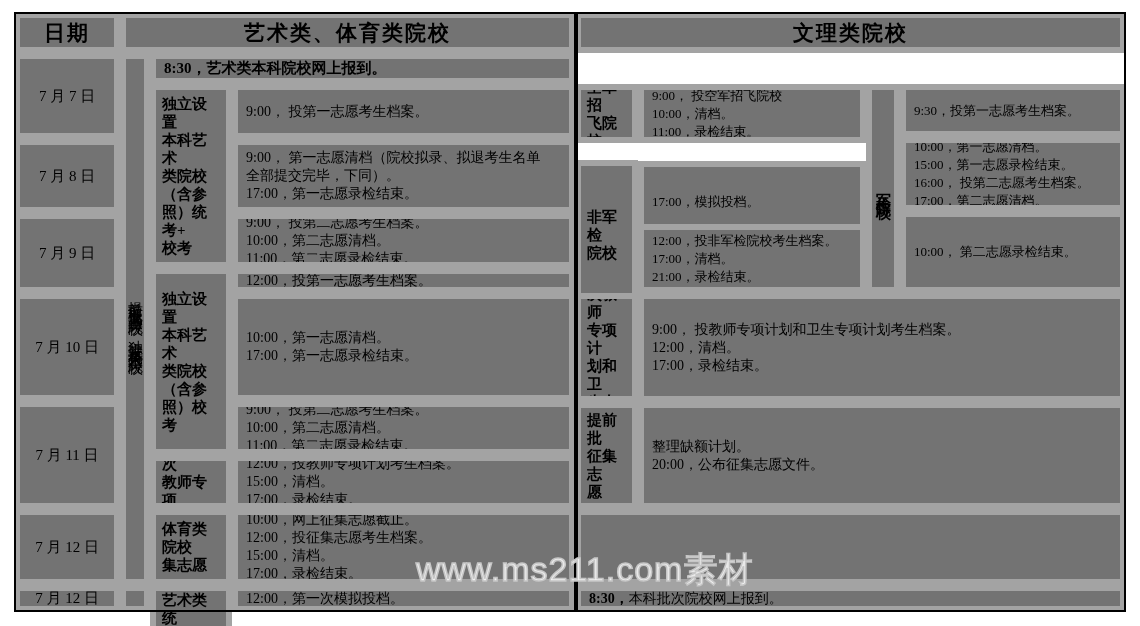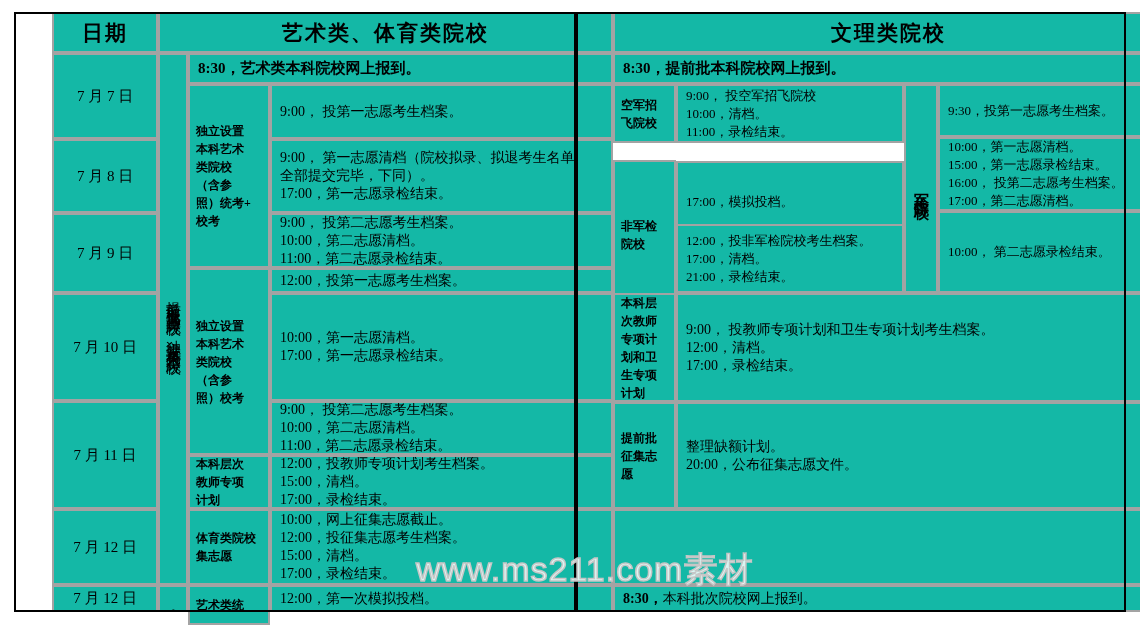--- a/index.html
+++ b/index.html
@@ -1,25 +1,25 @@
 <!DOCTYPE html>
 <html><head>
 <meta charset="utf-8">
 <style>
   html,body{margin:0;padding:0;background:#fff;}
   .page{position:relative;width:1140px;height:626px;background:#fff;
         font-family:"Liberation Serif","DejaVu Serif",serif;color:#000;}
-  .cell{position:absolute;box-sizing:border-box;border:2px solid #a3a3a3;background:#14b8a6;
-        display:flex;overflow:hidden;margin-left:38px;}
+  .cell{position:absolute;box-sizing:border-box;border:6px solid #a3a3a3;background:#737373;
+        display:flex;overflow:hidden;}
   .hdr{font-weight:bold;font-size:21px;align-items:center;justify-content:center;letter-spacing:2px;}
   .date{font-size:15px;align-items:center;justify-content:center;text-align:center;}
   .vtext{writing-mode:vertical-rl;text-orientation:upright;font-size:15px;letter-spacing:2px;
          align-items:center;justify-content:center;}
   .vbold{font-weight:bold;letter-spacing:4px;}
-  .cat{font-weight:bold;font-size:12px;line-height:18px;align-items:center;
+  .cat{font-weight:bold;font-size:15px;line-height:18px;align-items:center;
        padding:18px 6px;white-space:pre-line;}
   .notice{font-weight:bold;font-size:15px;align-items:center;padding:0 8px;}
   .content{font-size:14px;line-height:18px;align-items:center;padding:2px 8px;white-space:pre-line;}
   .sm{font-size:13px;}
   .frame{position:absolute;left:14px;top:12px;width:1112px;height:600px;
          border:2px solid #000;box-sizing:border-box;pointer-events:none;}
   .vdivider{position:absolute;left:574px;top:12px;width:4px;height:600px;background:#000;}
   .bold-lead{font-weight:bold;}
   .watermark{position:absolute;left:416px;top:547px;z-index:30;
              font-family:"Liberation Sans","DejaVu Sans",sans-serif;
@@ -81,21 +81,20 @@
 11:00，第二志愿录检结束。</div>
   <div class="cell content" style="left:232px;top:455px;width:343px;height:54px">12:00，投教师专项计划考生档案。
 15:00，清档。
 17:00，录检结束。</div>
   <div class="cell content" style="left:232px;top:509px;width:343px;height:76px">10:00，网上征集志愿截止。
 12:00，投征集志愿考生档案。
 15:00，清档。
 17:00，录检结束。</div>
   <div class="cell content" style="left:232px;top:585px;width:343px;height:27px">12:00，第一次模拟投档。</div>
 
-  <div class="cell notice" style="left:575px;top:53px;width:551px;height:31px">8:30，提前批本科院校网上报到。</div>
 
   <div class="cell cat" style="left:575px;top:84px;width:63px;height:59px">空军招
 飞院校</div>
   <div class="cell cat" style="left:575px;top:160px;width:63px;height:150px">非军检
 院校</div>
   <div class="cell cat" style="left:575px;top:293px;width:63px;height:109px">本科层
 次教师
 专项计
 划和卫
 生专项

